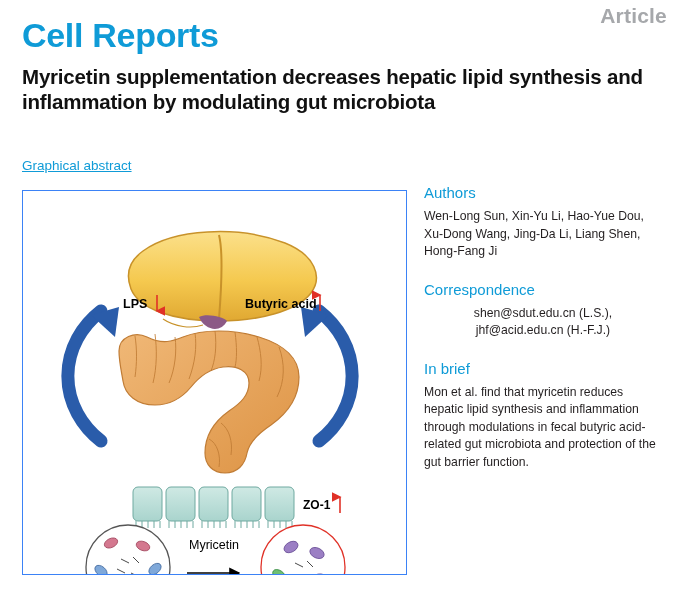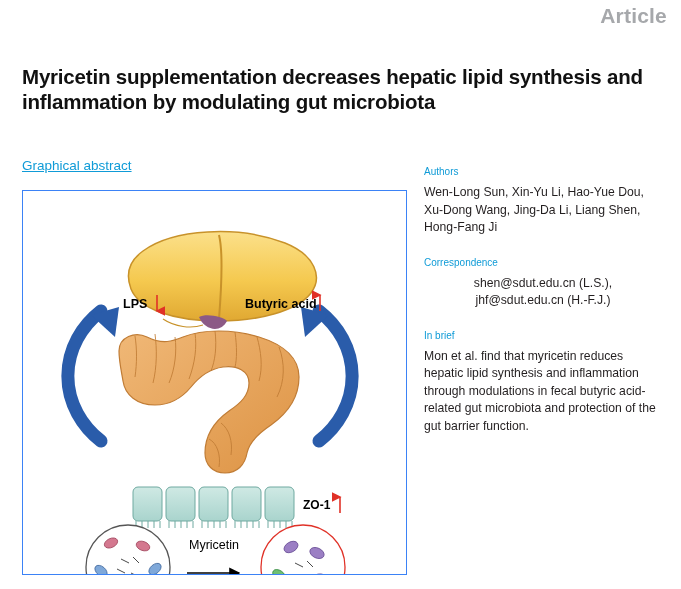--- a/index.html
+++ b/index.html
@@ -73,23 +73,23 @@
   .figure-box svg {
     display: block;
   }
   .right-col {
     position: absolute;
     top: 166px;
     left: 424px;
     width: 238px;
   }
   .sec-head {
-    font-size: 10px;
+    font-size: 15px;
     color: #0f9bd7;
-    margin: 0 0 7px 0;
+    margin: 18px 0 7px 0;
   }
   .sec-head.spaced {
     margin-top: 20px;
   }
   .body-text {
     font-size: 12.2px;
     line-height: 17.5px;
     color: #231f20;
   }
   .mail-line {
@@ -99,20 +99,21 @@
     text-align: center;
   }
 </style>
 </head>
 <body>
 
 <div class="page">
 
   <div class="article-label">Article</div>
 
+  <div class="journal-title">Cell Reports</div>
 
   <div class="paper-title">Myricetin supplementation decreases hepatic lipid synthesis and inflammation by modulating gut microbiota</div>
 
   <div class="ga-heading">Graphical abstract</div>
 
   <div class="figure-box">
     <svg width="383" height="383" viewBox="0 0 383 383" xmlns="http://www.w3.org/2000/svg">
       <defs>
         <linearGradient id="liverGrad" x1="0" y1="0" x2="0" y2="1">
           <stop offset="0%" stop-color="#fbe08a"></stop>
@@ -250,19 +251,19 @@
       </g>
     </svg>
   </div>
 
   <div class="right-col">
     <div class="sec-head">Authors</div>
     <div class="body-text">Wen-Long Sun, Xin-Yu Li, Hao-Yue Dou, Xu-Dong Wang, Jing-Da Li, Liang Shen, Hong-Fang Ji</div>
 
     <div class="sec-head spaced">Correspondence</div>
     <div class="mail-line">shen@sdut.edu.cn (L.S.),</div>
-    <div class="mail-line">jhf@sdut.edu.cn (H.-F.J.)</div>
+    <div class="mail-line">jhf@acid.edu.cn (H.-F.J.)</div>
 
     <div class="sec-head spaced">In brief</div>
     <div class="body-text">Mon et al. find that myricetin reduces hepatic lipid synthesis and inflammation through modulations in fecal butyric acid-related gut microbiota and protection of the gut barrier function.</div>
   </div>
 
 </div>
 
 </body></html>

